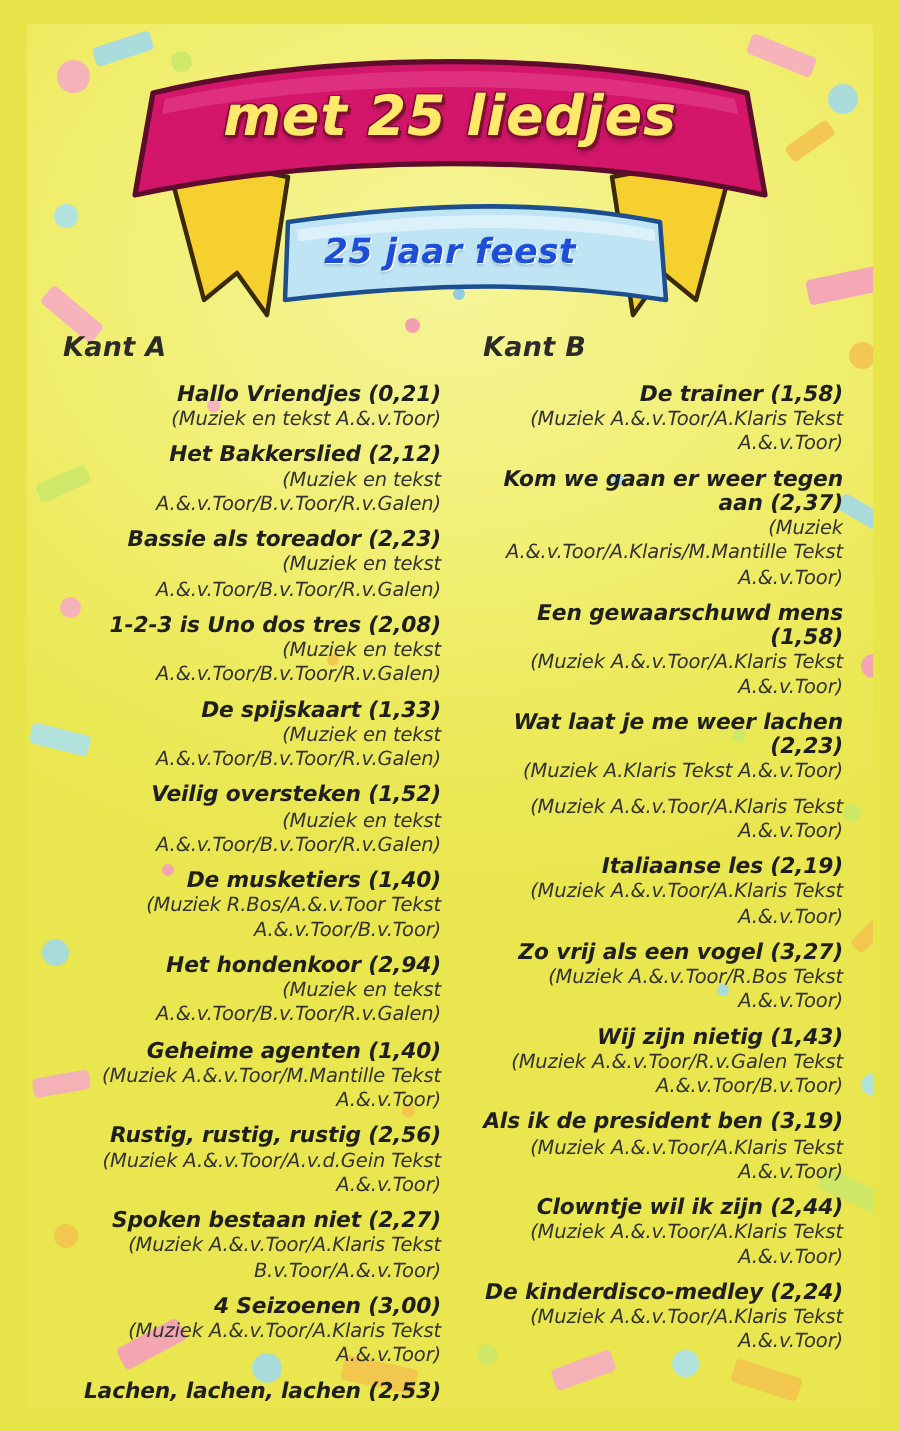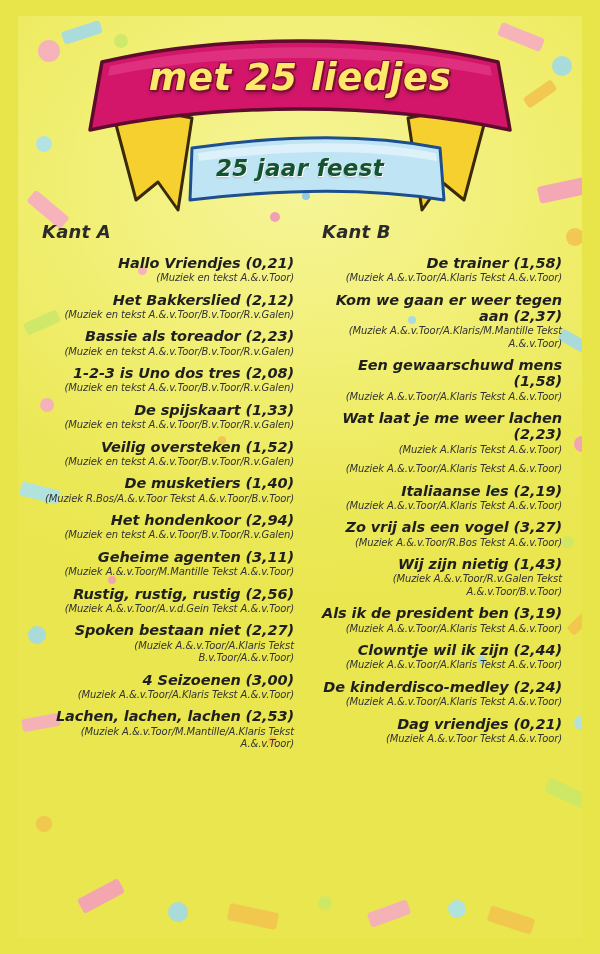--- a/index.html
+++ b/index.html
@@ -95,21 +95,21 @@
   .subribbon-title {
     position: absolute;
     left: 0;
     right: 0;
     top: 127px;
     text-align: center;
     font-family: "DejaVu Sans", sans-serif;
     font-weight: bold;
     font-style: italic;
     font-size: 23px;
-    color: #14532d;
+    color: #1d4ed8;
     letter-spacing: 0.3px;
     text-shadow: 1px 1px 0 #ffffff, 0 2px 2px rgba(0,0,0,0.15);
     pointer-events: none;
   }
 
   
   .columns {
     position: absolute;
     left: 0;
     top: 205px;
@@ -145,21 +145,21 @@
     font-style: italic;
     font-weight: bold;
     font-size: 14.5px;
     color: #1f1f1f;
     line-height: 1.12;
     letter-spacing: -0.1px;
   }
   .track-credit {
     font-family: "DejaVu Sans", sans-serif;
     font-style: italic;
-    font-size: 10px;
+    font-size: 13px;
     color: #333333;
     line-height: 1.25;
     margin-top: 1px;
     margin-left: 2px;
     letter-spacing: -0.1px;
   }
 </style>
 </head>
 <body>
 
@@ -257,21 +257,21 @@
         </div>
         <div class="track">
           <div class="track-title">De musketiers (1,40)</div>
           <div class="track-credit">(Muziek R.Bos/A.&amp;.v.Toor Tekst A.&amp;.v.Toor/B.v.Toor)</div>
         </div>
         <div class="track">
           <div class="track-title">Het hondenkoor (2,94)</div>
           <div class="track-credit">(Muziek en tekst A.&amp;.v.Toor/B.v.Toor/R.v.Galen)</div>
         </div>
         <div class="track">
-          <div class="track-title">Geheime agenten (3,11)</div>
+          <div class="track-title">Geheime agenten (1,40)</div>
           <div class="track-credit">(Muziek A.&amp;.v.Toor/M.Mantille Tekst A.&amp;.v.Toor)</div>
         </div>
         <div class="track">
           <div class="track-title">Rustig, rustig, rustig (2,56)</div>
           <div class="track-credit">(Muziek A.&amp;.v.Toor/A.v.d.Gein Tekst A.&amp;.v.Toor)</div>
         </div>
         <div class="track">
           <div class="track-title">Spoken bestaan niet (2,27)</div>
           <div class="track-credit">(Muziek A.&amp;.v.Toor/A.Klaris Tekst B.v.Toor/A.&amp;.v.Toor)</div>
         </div>
@@ -323,22 +323,18 @@
           <div class="track-title">Als ik de president ben (3,19)</div>
           <div class="track-credit">(Muziek A.&amp;.v.Toor/A.Klaris Tekst A.&amp;.v.Toor)</div>
         </div>
         <div class="track">
           <div class="track-title">Clowntje wil ik zijn (2,44)</div>
           <div class="track-credit">(Muziek A.&amp;.v.Toor/A.Klaris Tekst A.&amp;.v.Toor)</div>
         </div>
         <div class="track">
           <div class="track-title">De kinderdisco-medley (2,24)</div>
           <div class="track-credit">(Muziek A.&amp;.v.Toor/A.Klaris Tekst A.&amp;.v.Toor)</div>
-        </div>
-        <div class="track">
-          <div class="track-title">Dag vriendjes (0,21)</div>
-          <div class="track-credit">(Muziek A.&amp;.v.Toor Tekst A.&amp;.v.Toor)</div>
         </div>
       </div>
 
     </div>
   </div>
 </div>
 
 </body></html>

